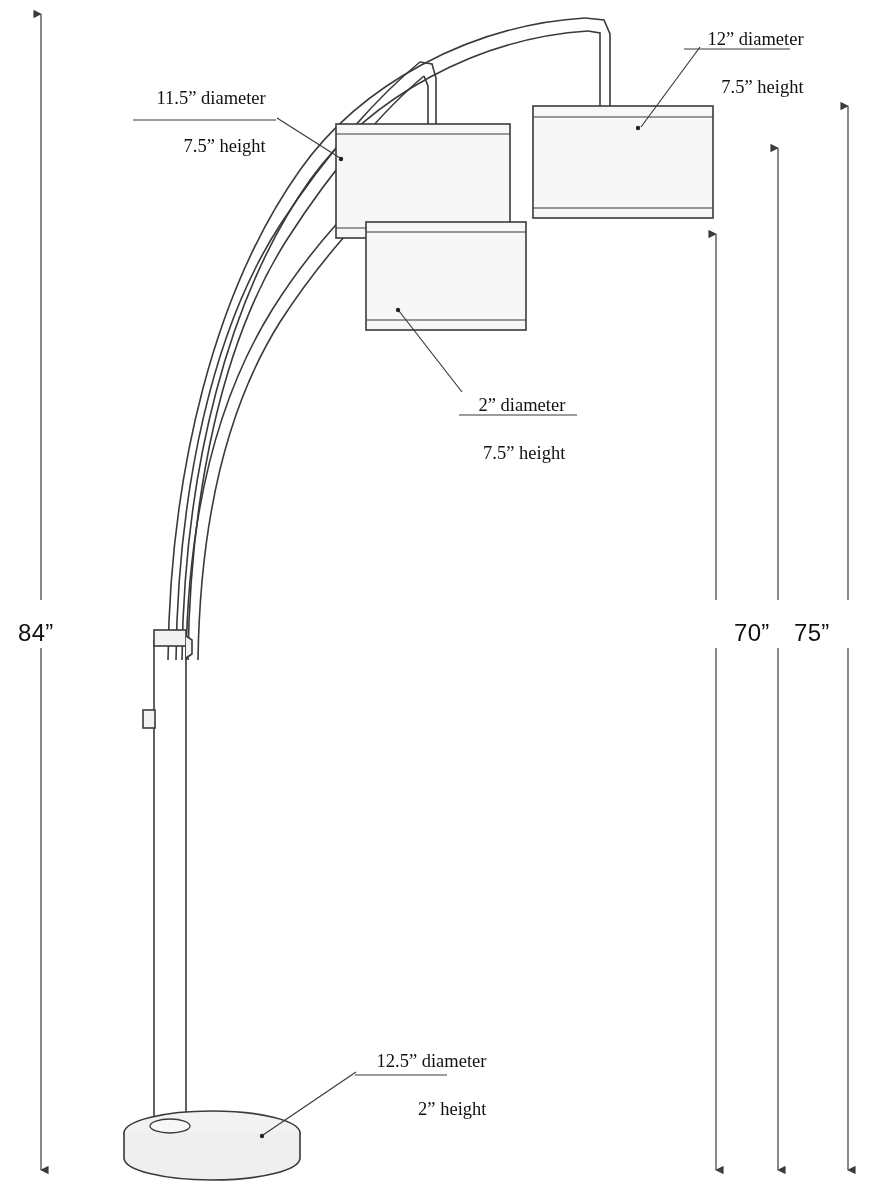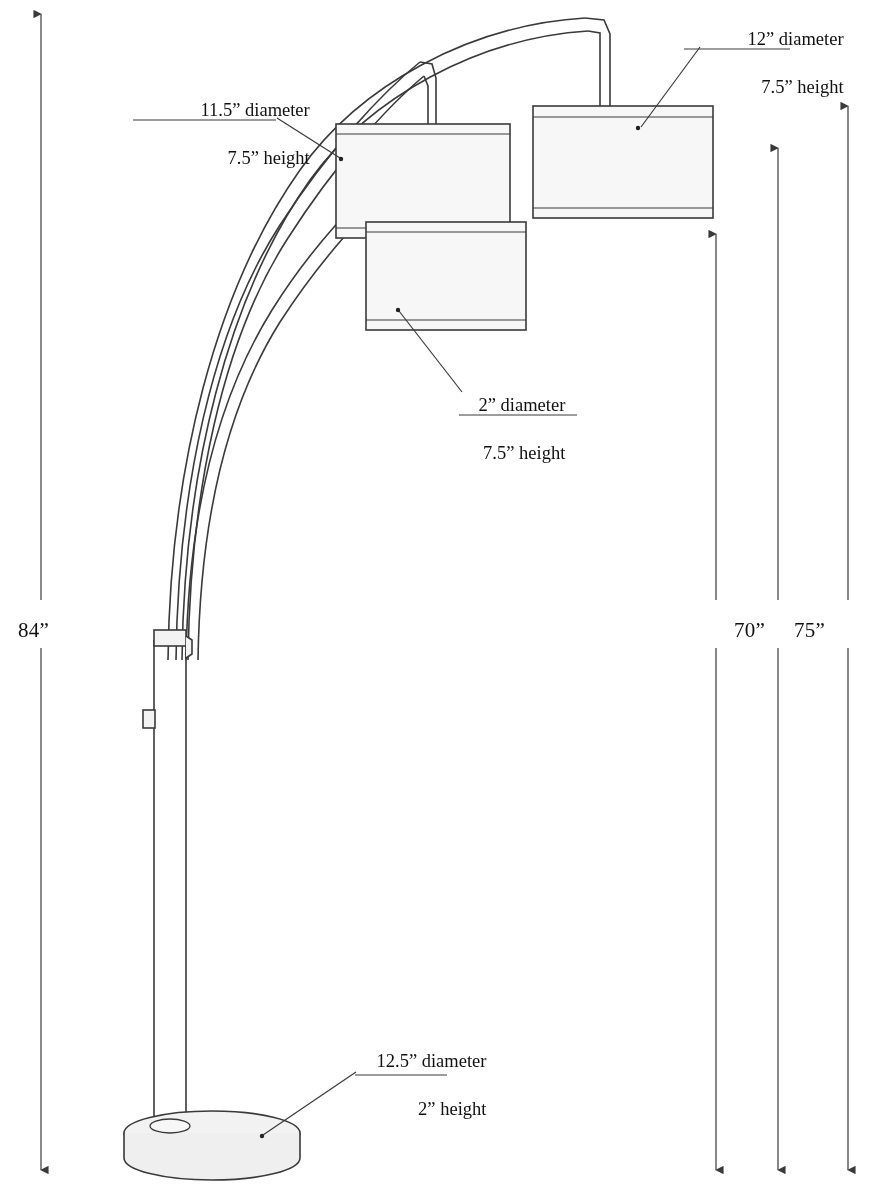--- a/index.html
+++ b/index.html
@@ -20,22 +20,22 @@
   }
   #diagram-svg {
     position: absolute;
     left: 0;
     top: 0;
     width: 888px;
     height: 1185px;
   }
   .dim-label {
     position: absolute;
-    font-family: Liberation Serif, serif;
-    font-size: 21px;
+    font-family: Liberation Sans, sans-serif;
+    font-size: 24px;
     letter-spacing: 0.3px;
     color: #111111;
     white-space: pre;
     line-height: 1.22;
   }
   .callout-label {
     position: absolute;
     font-family: "Liberation Serif", serif;
     font-size: 18.5px;
     color: #111111;
@@ -133,26 +133,26 @@
       <line x1="716" y1="648" x2="716" y2="1170" marker-end="url(#arrow-down)"></line>
 
       <line x1="778" y1="148" x2="778" y2="600" marker-start="url(#arrow-up)"></line>
       <line x1="778" y1="648" x2="778" y2="1170" marker-end="url(#arrow-down)"></line>
 
       <line x1="848" y1="106" x2="848" y2="600" marker-start="url(#arrow-up)"></line>
       <line x1="848" y1="648" x2="848" y2="1170" marker-end="url(#arrow-down)"></line>
     </g>
   </svg>
 
-  <div class="callout-label" style="left:138px; top:74px;margin-left:44px;">
+  <div class="callout-label" style="left:138px; top:62px;">
     <span>11.5” diameter</span>
     <span class="l2">7.5” height</span>
   </div>
 
-  <div class="callout-label" style="left:689px; top:3px;margin-left:40px;">
+  <div class="callout-label" style="left:689px; top:3px;">
     <span>12” diameter</span>
     <span class="l2">7.5” height</span>
   </div>
 
   <div class="callout-label" style="left:460px; top:369px;">
     <span>2” diameter</span>
     <span class="l2">7.5” height</span>
   </div>
 
   <div class="callout-label" style="left:358px; top:1025px;font-family:Liberation Serif, serif;">

